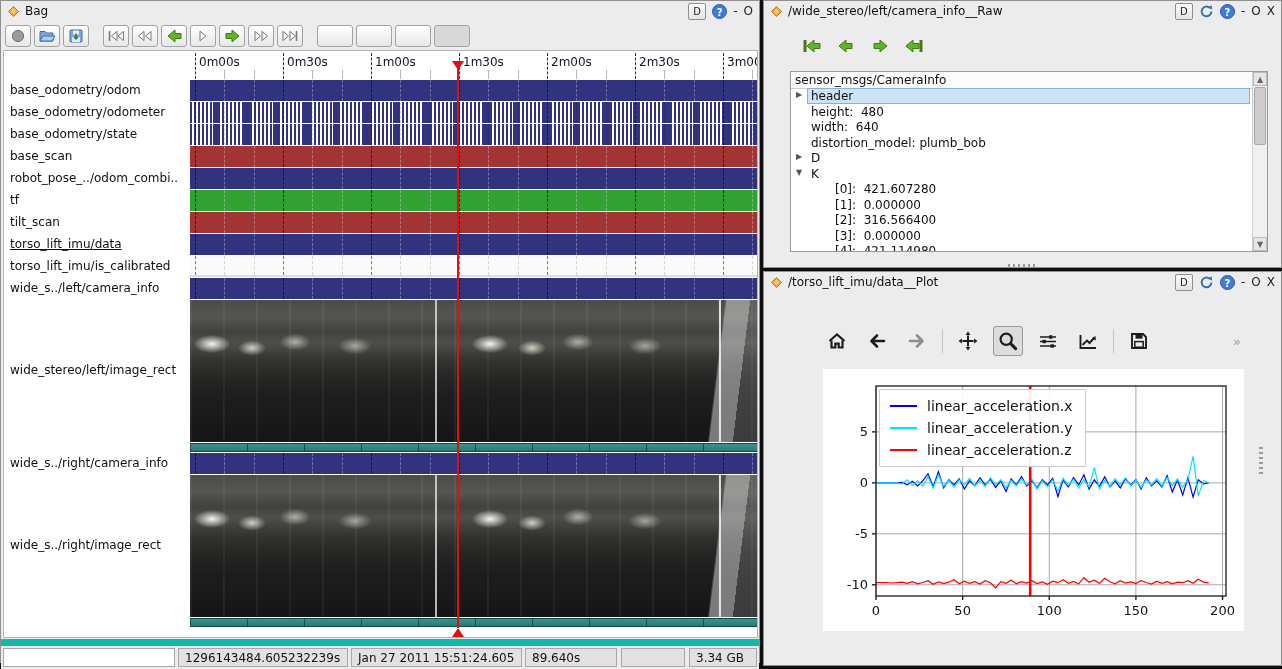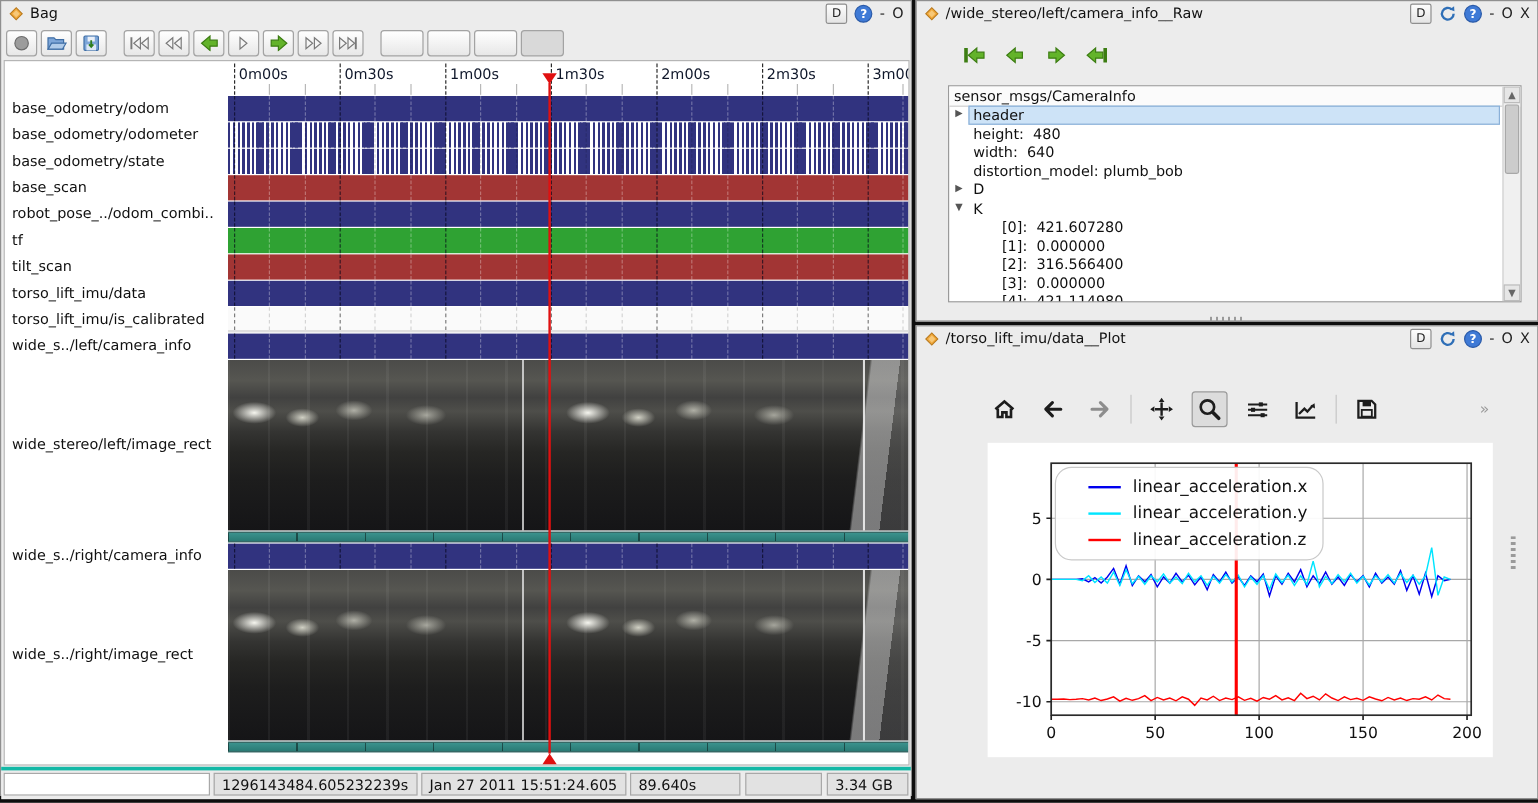--- a/index.html
+++ b/index.html
@@ -39,21 +39,21 @@
     radial-gradient(ellipse 24px 12px at 165px 46px,rgba(255,255,240,0.5),rgba(0,0,0,0) 70%),
     radial-gradient(ellipse 26px 13px at 300px 44px,rgba(255,255,248,0.95),rgba(0,0,0,0) 70%),
     radial-gradient(ellipse 20px 11px at 342px 48px,rgba(255,255,240,0.75),rgba(0,0,0,0) 70%),
     radial-gradient(ellipse 22px 12px at 388px 42px,rgba(255,255,240,0.55),rgba(0,0,0,0) 70%),
     radial-gradient(ellipse 24px 12px at 455px 46px,rgba(255,255,240,0.5),rgba(0,0,0,0) 70%),
     repeating-linear-gradient(90deg,rgba(255,255,255,0.05) 0 2px,rgba(0,0,0,0) 2px 33px),
     linear-gradient(180deg,#4b4b49 0,#565651 12%,#414140 22%,#4e4e4a 30%,#343432 42%,#262624 54%,#1d1d1d 70%,#151517 100%)}
   .playhead-line{position:absolute;width:0;border-left:2px solid #e01010}
   .ph-tri{position:absolute;width:0;height:0}
   
-  .statusbar{position:absolute;left:0;top:638px;width:758px;height:24px;background:#ececec;border-top:3px solid #14b8a6}
+  .statusbar{position:absolute;left:0;top:638px;width:758px;height:24px;background:#ececec;border-top:7px solid #14b8a6}
   .scell{position:absolute;top:2px;height:19px;border:1px solid #a8a8a8;background:#e2e2e2;font-size:12px;line-height:19px;padding:0 6px;box-sizing:border-box;color:#111;white-space:nowrap;overflow:hidden}
   .scell.inputy{background:#ffffff}
   
   #raw-nav{position:absolute;left:34px;top:32px;display:flex;gap:6px}
   .nbtn{width:28px;height:26px;border:none;background:transparent;display:flex;align-items:center;justify-content:center;padding:0}
   .tree{position:absolute;left:26px;top:70px;width:478px;height:181px;background:#fff;border:1px solid #9a9a9a;box-sizing:border-box;overflow:hidden}
   .tree-head{height:17px;background:#fbfbfb;border-bottom:1px solid #cfcfcf;font-size:12px;color:#111;padding:1px 4px;box-sizing:border-box}
   .trow{position:absolute;left:0;right:15px;height:15px;font-size:12px;color:#101010;white-space:pre}
   .trow .txt{position:absolute;top:0}
   .trow.sel .selbg{position:absolute;left:16px;right:2px;top:-1px;bottom:0;background:#cde3f7;border:1px solid #8ab0d8;box-sizing:border-box}
@@ -61,21 +61,21 @@
   .vsb{position:absolute;right:0;top:0;width:15px;height:100%;background:#f0f0f0;border-left:1px solid #cfcfcf;box-sizing:border-box}
   .vsb .arr{position:absolute;left:0;width:14px;height:14px;font-size:8px;color:#666;text-align:center;line-height:14px;background:#e6e6e6;border:1px solid #bcbcbc;box-sizing:border-box}
   .vsb .thumbv{position:absolute;left:1px;width:12px;background:#cccccc;border:1px solid #a8a8a8;border-radius:2px;box-sizing:border-box}
   
   #mpl-toolbar{position:absolute;left:58px;top:52px;height:34px;display:flex;align-items:center;gap:10px}
   .mbtn{width:30px;height:30px;border:none;background:transparent;display:flex;align-items:center;justify-content:center;padding:0;border-radius:3px}
   .mbtn.active{background:#dcdcdc;border:1px solid #9a9a9a;box-sizing:border-box}
   .msep{width:1px;height:24px;background:#c6c6c6}
   .overflow{position:absolute;right:40px;top:62px;font-size:13px;color:#9a9a9a}
   #plot-box{position:absolute;left:59px;top:97px;width:421px;height:262px;background:#ffffff}
-  #plot-legend{position:absolute;left:56px;top:20px;background:rgba(255,255,255,0.92);border:1px solid #c9c9c9;border-radius:14px;padding:5px 12px 5px 27px}
+  #plot-legend{position:absolute;left:56px;top:20px;background:rgba(255,255,255,0.92);border:1px solid #c9c9c9;border-radius:1px;padding:5px 12px 5px 10px}
   .leg-item{display:flex;align-items:center;gap:10px;height:22px;font-size:14px;color:#111;white-space:nowrap}
   .leg-line{width:27px;height:0;border-top:2px solid #000}
   .dots-h{position:absolute;left:1008px;top:264px;width:30px;height:4px;background:repeating-linear-gradient(90deg,#9a9a9a 0 2px,rgba(0,0,0,0) 2px 5px)}
   .dots-v{position:absolute;left:1259px;top:447px;width:4px;height:28px;background:repeating-linear-gradient(180deg,#9a9a9a 0 2px,rgba(0,0,0,0) 2px 5px)}
 </style>
 </head>
 <body>
 
 <section class="win" id="bag-win">
   <div class="titlebar">
@@ -385,21 +385,21 @@
         <div class="grid" style="left: 327.667px; border-left: 1px dashed rgba(255, 255, 255, 0.3);"></div>
         <div class="grid" style="left: 357px; border-left: 1px dashed rgba(5, 5, 25, 0.65);"></div>
         <div class="grid" style="left: 386.333px; border-left: 1px dashed rgba(255, 255, 255, 0.3);"></div>
         <div class="grid" style="left: 415.667px; border-left: 1px dashed rgba(255, 255, 255, 0.3);"></div>
         <div class="grid" style="left: 445px; border-left: 1px dashed rgba(5, 5, 25, 0.65);"></div>
         <div class="grid" style="left: 474.333px; border-left: 1px dashed rgba(255, 255, 255, 0.3);"></div>
         <div class="grid" style="left: 503.667px; border-left: 1px dashed rgba(255, 255, 255, 0.3);"></div>
         <div class="grid" style="left: 533px; border-left: 1px dashed rgba(5, 5, 25, 0.65);"></div>
         <div class="grid" style="left: 562.333px; border-left: 1px dashed rgba(255, 255, 255, 0.3);"></div>
       </div>
-      <div class="tl-label" style="top: 185.5px;">torso_lift_imu/data</div>
+      <div class="tl-label" style="top: 185.5px; text-decoration: underline;">torso_lift_imu/data</div>
       <div class="row" style="background: rgb(250, 250, 250); border-bottom: 2px solid rgb(222, 222, 222); top: 205px; height: 21px;">
         <div class="grid" style="left: 5px; border-left: 1px dashed rgba(0, 0, 0, 0.5);"></div>
         <div class="grid" style="left: 34.3333px; border-left: 1px dashed rgba(0, 0, 0, 0.15);"></div>
         <div class="grid" style="left: 63.6667px; border-left: 1px dashed rgba(0, 0, 0, 0.15);"></div>
         <div class="grid" style="left: 93px; border-left: 1px dashed rgba(0, 0, 0, 0.5);"></div>
         <div class="grid" style="left: 122.333px; border-left: 1px dashed rgba(0, 0, 0, 0.15);"></div>
         <div class="grid" style="left: 151.667px; border-left: 1px dashed rgba(0, 0, 0, 0.15);"></div>
         <div class="grid" style="left: 181px; border-left: 1px dashed rgba(0, 0, 0, 0.5);"></div>
         <div class="grid" style="left: 210.333px; border-left: 1px dashed rgba(0, 0, 0, 0.15);"></div>
         <div class="grid" style="left: 239.667px; border-left: 1px dashed rgba(0, 0, 0, 0.15);"></div>

